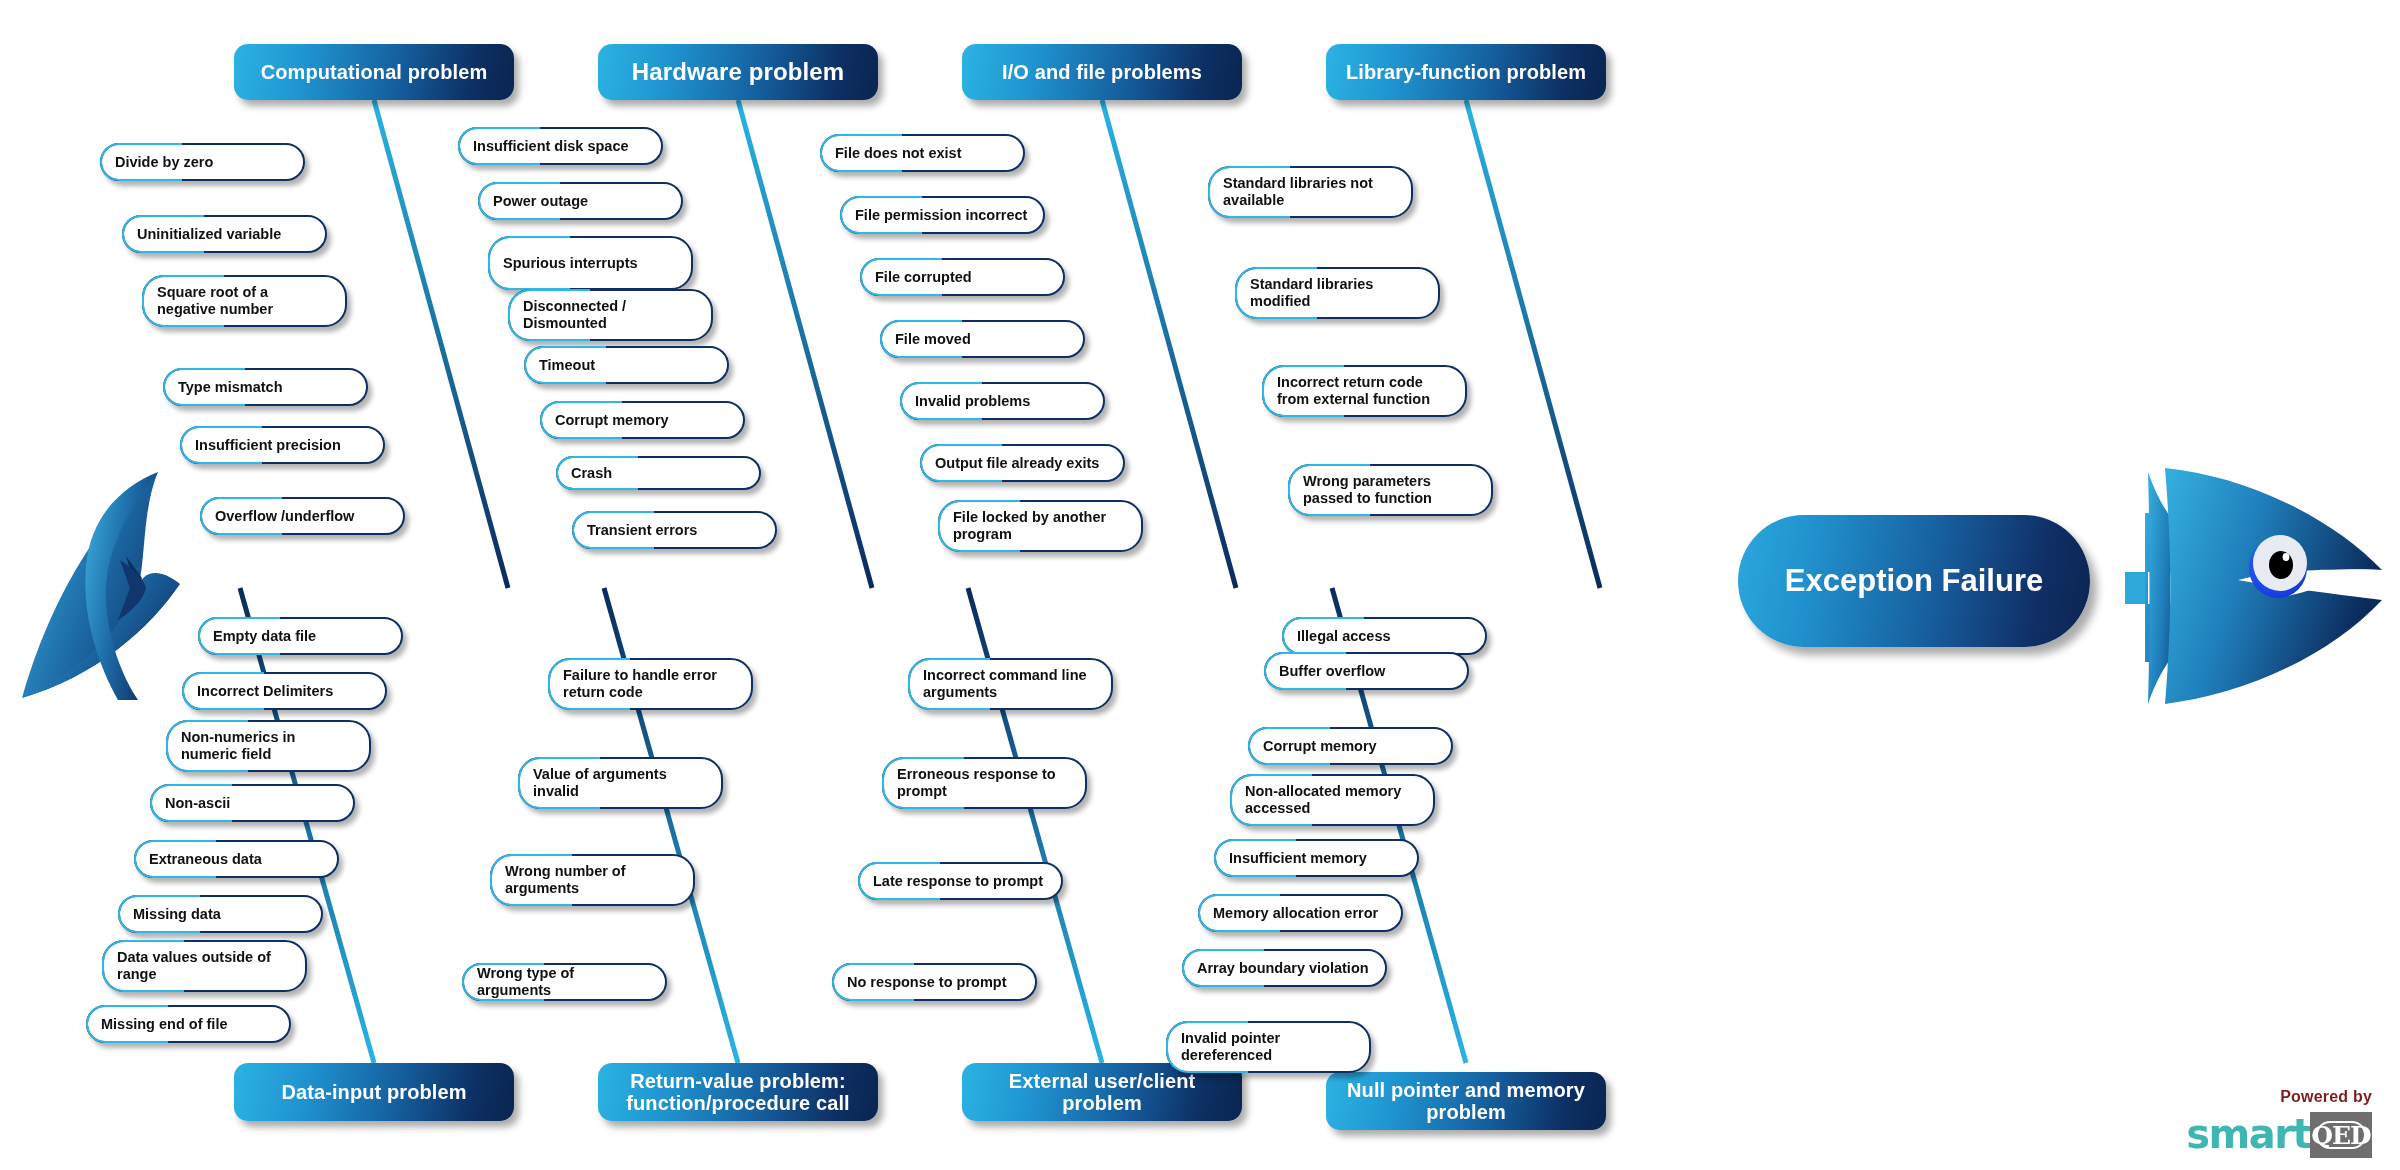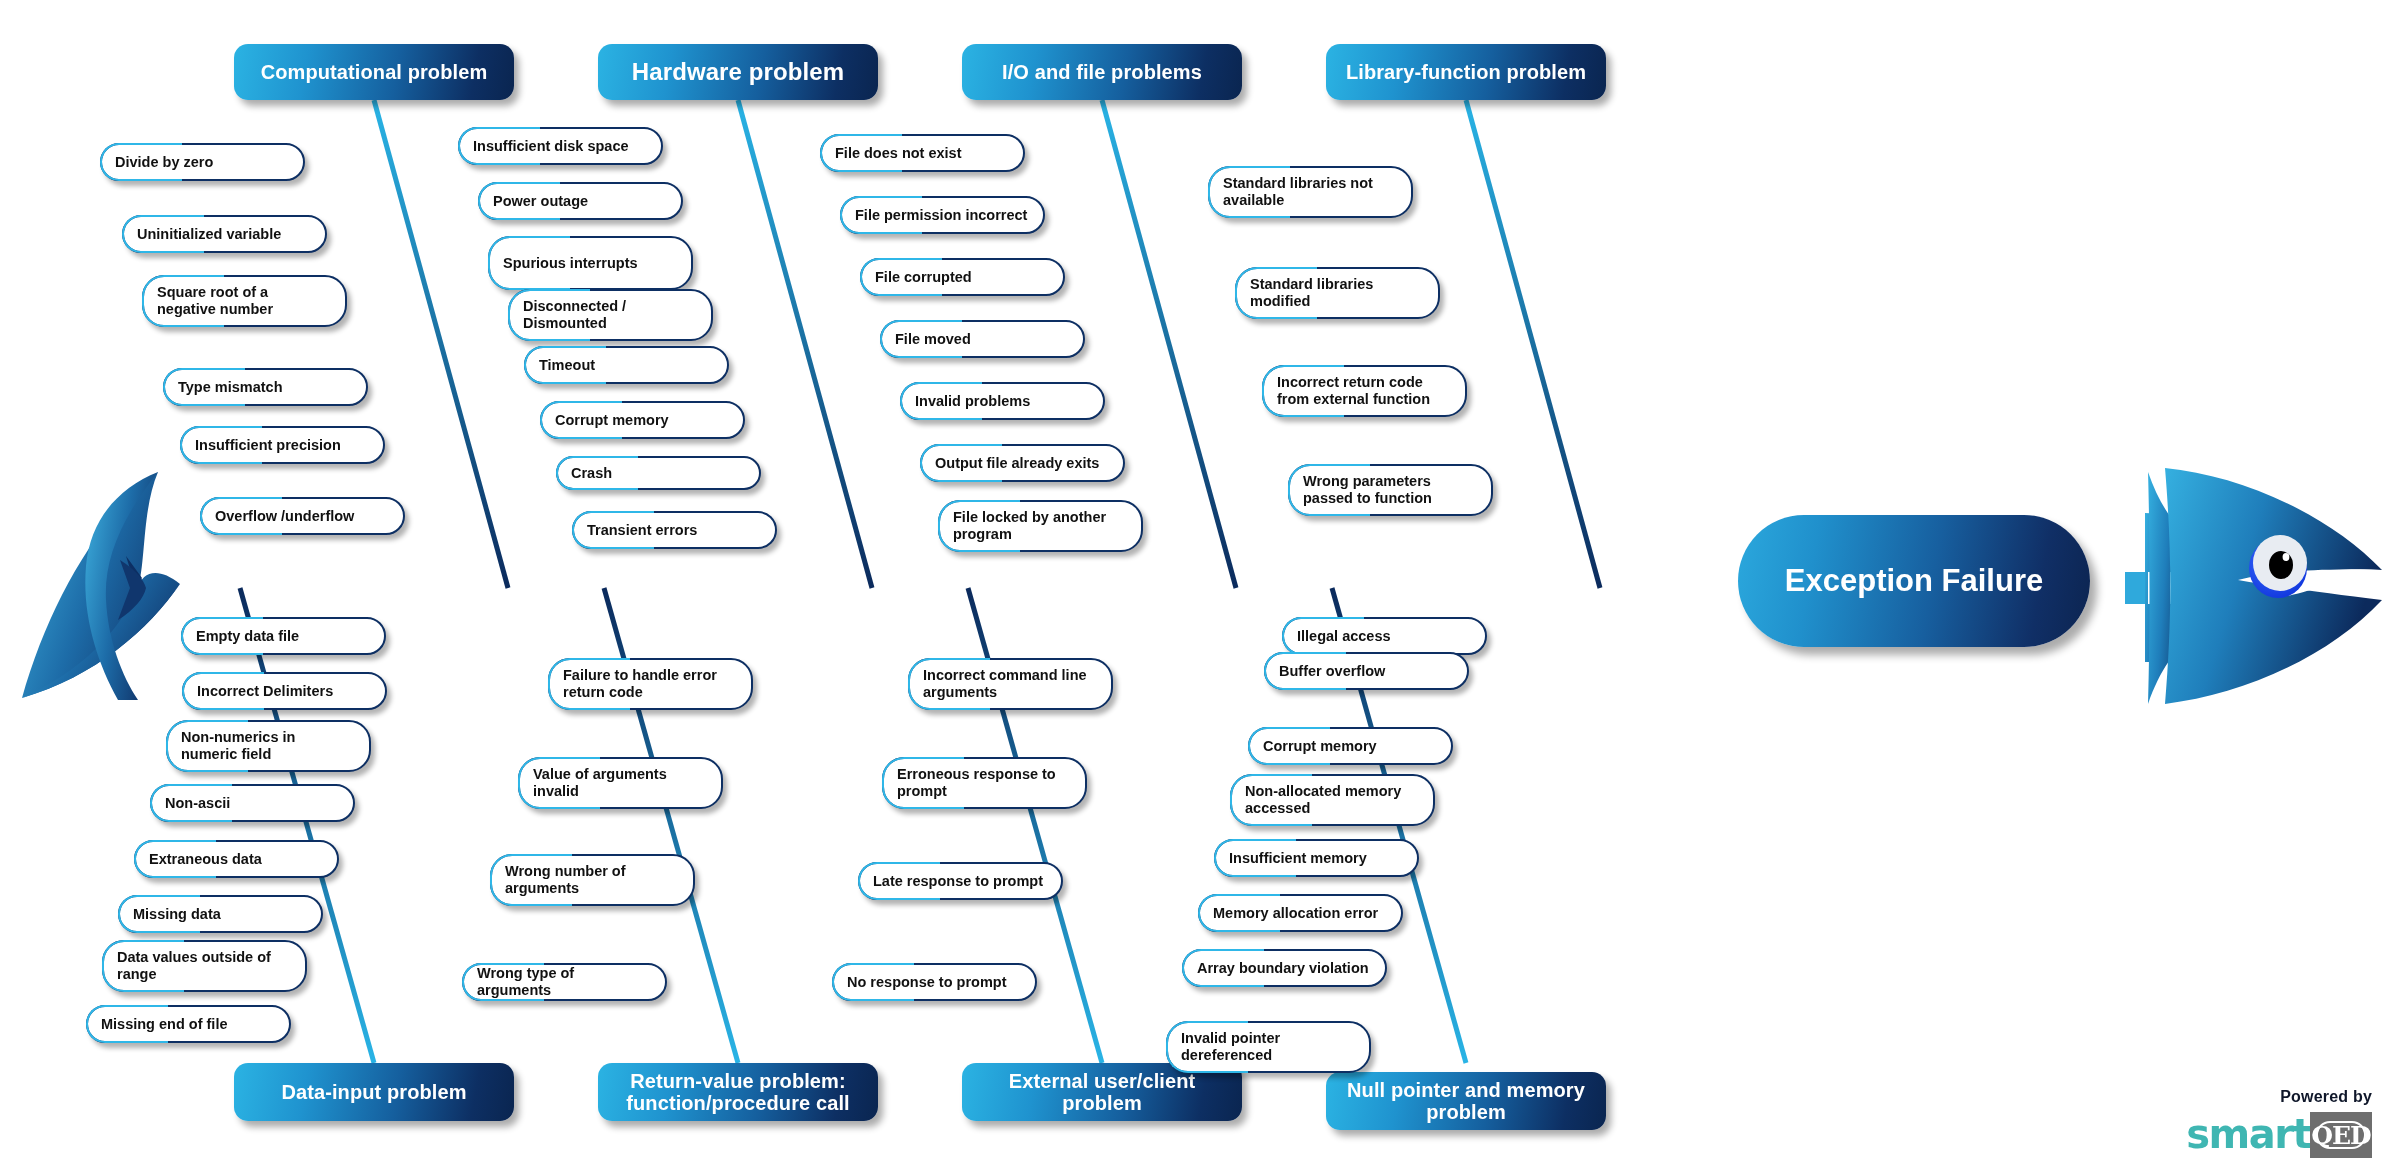--- a/index.html
+++ b/index.html
@@ -71,21 +71,21 @@
     box-shadow:7px 8px 9px rgba(0,0,0,0.33);
     z-index:5;
   }
 
   
   #powered {
     position:absolute; right:28px; bottom:12px;
     text-align:right; width:300px;
   }
   #powered .pb {
-    color:#0f172a; font-size:16px; font-weight:bold; margin-bottom:6px;
+    color:#7f1d1d; font-size:16px; font-weight:bold; margin-bottom:6px;
     letter-spacing:0.2px;
   }
   #logo { display:flex; align-items:stretch; justify-content:flex-end; height:46px; }
   #logo .smart {
     color:#3fb6b2; font-size:40px; font-weight:bold; line-height:44px;
     letter-spacing:-1.5px; font-family:"DejaVu Sans", sans-serif;
   }
   #logo .qedbox {
     background:#6e6e6e; width:62px; height:46px; position:relative;
   }
@@ -302,21 +302,21 @@
 
   <div class="cause" style="left:1208px; top:166px; width:205px; height:52px;"><span>Standard libraries not
 available</span></div>
   <div class="cause" style="left:1235px; top:267px; width:205px; height:52px;"><span>Standard libraries
 modified</span></div>
   <div class="cause" style="left:1262px; top:365px; width:205px; height:52px;"><span>Incorrect return code
 from external function</span></div>
   <div class="cause" style="left:1288px; top:464px; width:205px; height:52px;"><span>Wrong parameters
 passed to function</span></div>
 
-  <div class="cause" style="left:181px; top:617px; width:205px; height:38px;"><span>Empty data file</span></div>
+  <div class="cause" style="left:198px; top:617px; width:205px; height:38px;"><span>Empty data file</span></div>
   <div class="cause" style="left:182px; top:672px; width:205px; height:38px;"><span>Incorrect Delimiters</span></div>
   <div class="cause" style="left:166px; top:720px; width:205px; height:52px;"><span>Non-numerics in
 numeric field</span></div>
   <div class="cause" style="left:150px; top:784px; width:205px; height:38px;"><span>Non-ascii</span></div>
   <div class="cause" style="left:134px; top:840px; width:205px; height:38px;"><span>Extraneous data</span></div>
   <div class="cause" style="left:118px; top:895px; width:205px; height:38px;"><span>Missing data</span></div>
   <div class="cause" style="left:102px; top:940px; width:205px; height:52px;"><span>Data values outside of
 range</span></div>
   <div class="cause" style="left:86px; top:1005px; width:205px; height:38px;"><span>Missing end of file</span></div>
 

